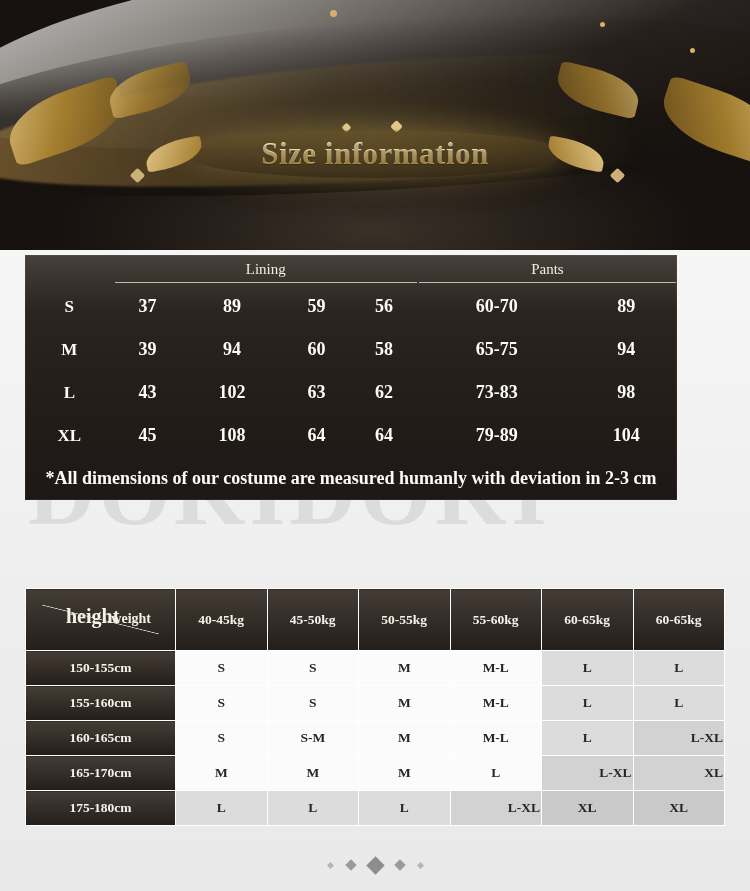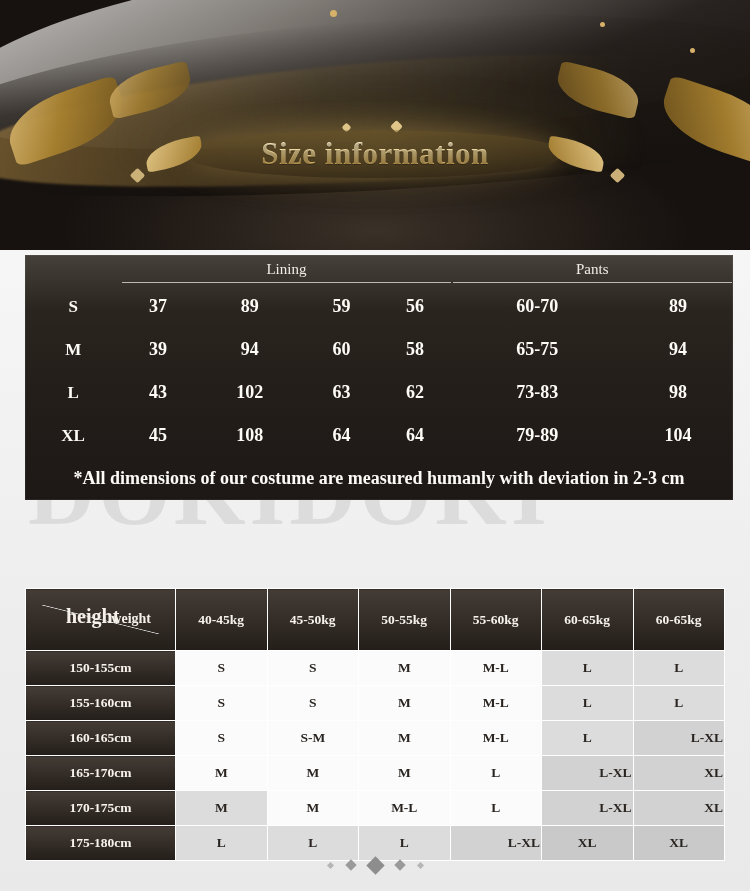--- a/index.html
+++ b/index.html
@@ -101,21 +101,21 @@
   .watermark {
     position: absolute; left: 28px; top: 190px;
     font-size: 92px; font-weight: 700; letter-spacing: 4px;
     color: rgba(120,120,120,0.16);
     font-family: "Liberation Serif", serif;
     pointer-events: none; white-space: nowrap;
   }
 
   
   .t1-wrap {
-    position: absolute; left: 25px; top: 5px; width: 708px;
+    position: absolute; left: 25px; top: 5px; width: 652px;
     background: linear-gradient(180deg, #46403a 0%, #2b2520 22%, #241e1a 55%, #1d1816 100%);
     color: #f3efe7;
     box-shadow: 0 0 0 1px rgba(255,255,255,.06) inset;
   }
   .t1 { width:100%; border-collapse: collapse; }
   .t1 th, .t1 td { text-align:center; vertical-align: middle; }
   .grp-row th {
     font-size: 15px; font-weight: 400; padding-top: 6px; padding-bottom: 2px;
     color:#f0ece3;
   }
@@ -318,29 +318,20 @@
         <tr>
           <th class="rowhdr">165-170cm</th>
           <td class="c-light">M</td>
           <td class="c-light">M</td>
           <td class="c-light">M</td>
           <td class="c-light">L</td>
           <td class="c-grey2">L-XL</td>
           <td class="c-grey2">XL</td>
         </tr>
         <tr>
-          <th class="rowhdr">170-175cm</th>
-          <td class="c-grey">M</td>
-          <td class="c-light">M</td>
-          <td class="c-light">M-L</td>
-          <td class="c-light">L</td>
-          <td class="c-grey2">L-XL</td>
-          <td class="c-grey2">XL</td>
-        </tr>
-        <tr>
           <th class="rowhdr">175-180cm</th>
           <td class="c-grey">L</td>
           <td class="c-grey">L</td>
           <td class="c-grey">L</td>
           <td class="c-grey2">L-XL</td>
           <td class="c-grey3">XL</td>
           <td class="c-grey3">XL</td>
         </tr>
       </tbody>
     </table>

